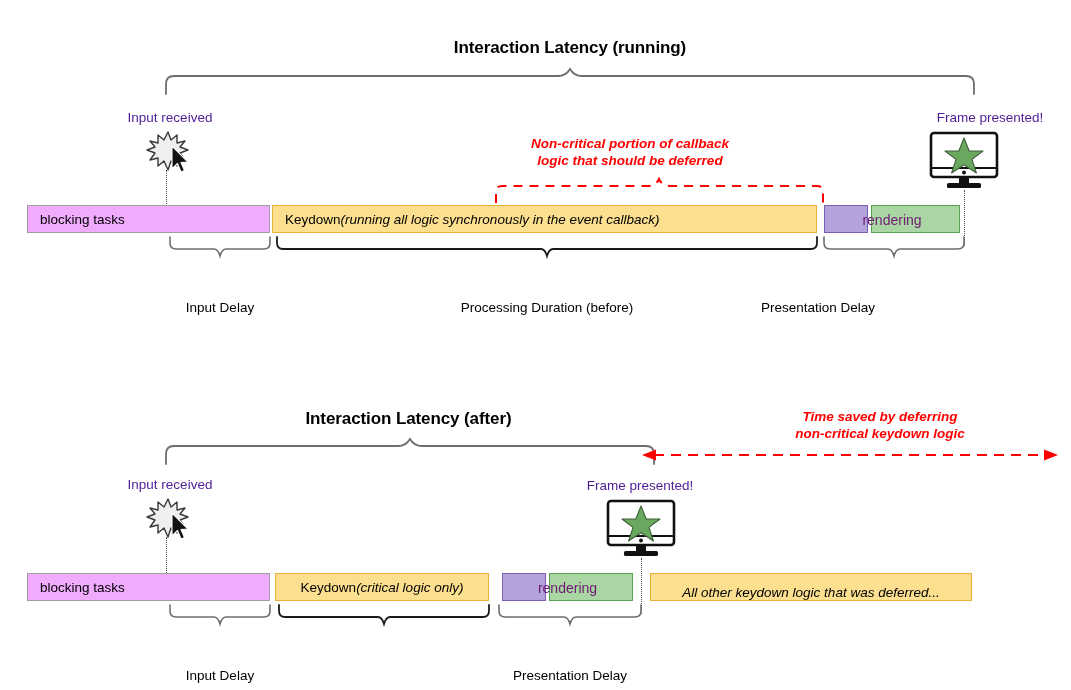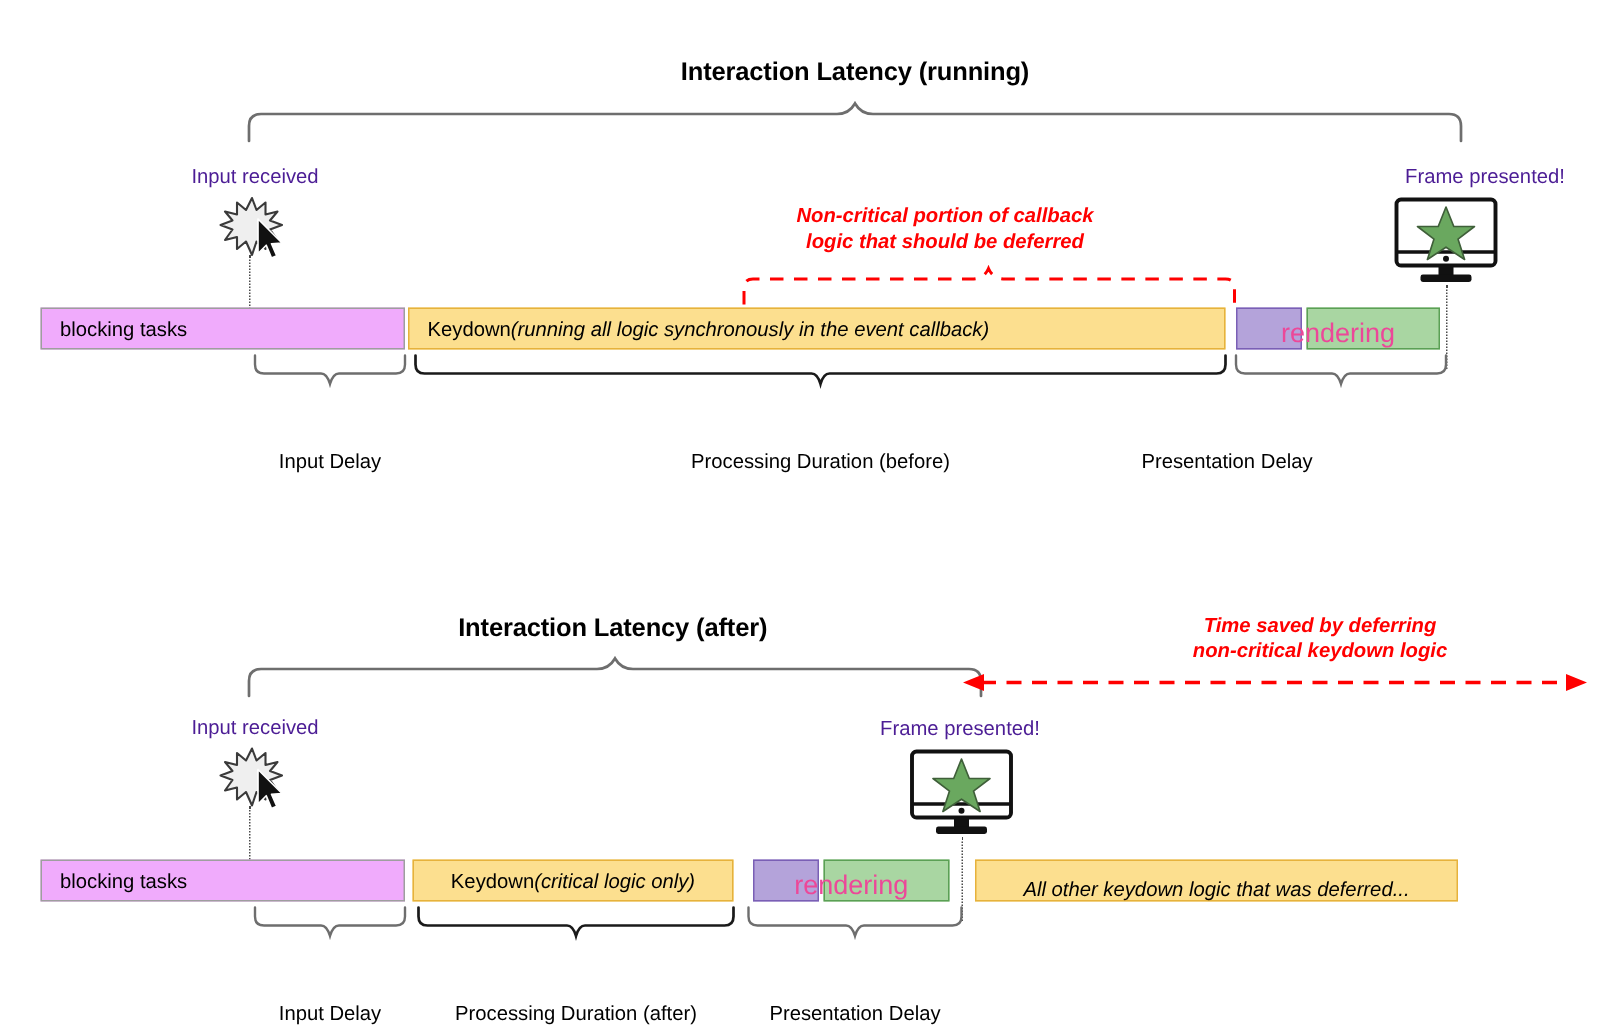--- a/index.html
+++ b/index.html
@@ -89,22 +89,22 @@
   }
   .bar-green {
     background: #a9d6a2;
     border-color: #5ba055;
   }
   .bar-italic { font-style: italic; }
   .bar-text-normal { font-style: normal; }
 
   
   .rendering-text {
-    font-size: 18px;
-    color: #ec4899;
+    font-size: 14px;
+    color: #701a75;
     text-align: center;
     white-space: nowrap;
     pointer-events: none;
   }
 
   
   .guide {
     border-left: 1.6px dotted #4a4a4a;
     width: 0;
   }
@@ -278,21 +278,20 @@
       <path d="M2,1 L2,7 Q2,13 8,13 L46,13 Q50,13 52,20 Q54,13 58,13 L96,13 Q102,13 102,7 L102,1" fill="none" stroke="#6e6e6e" stroke-width="1.6" stroke-linecap="round"></path>
     </svg>
   </div>
   <div class="abs phase-label" style="left:150px; top:630px; width:140px;">Input Delay</div>
 
   <div class="abs" style="left:277px; top:604px; width:214px; height:24px;">
     <svg width="214" height="24" viewBox="0 0 214 24">
       <path d="M2,1 L2,7 Q2,13 8,13 L101,13 Q105,13 107,20 Q109,13 113,13 L206,13 Q212,13 212,7 L212,1" fill="none" stroke="#1a1a1a" stroke-width="1.8" stroke-linecap="round"></path>
     </svg>
   </div>
-  <div class="abs phase-label" style="left:274px; top:630px; width:220px;">Processing Duration (after)</div>
 
   <div class="abs" style="left:497px; top:604px; width:146px; height:24px;">
     <svg width="146" height="24" viewBox="0 0 146 24">
       <path d="M2,1 L2,7 Q2,13 8,13 L67,13 Q71,13 73,20 Q75,13 79,13 L138,13 Q144,13 144,7 L144,1" fill="none" stroke="#6e6e6e" stroke-width="1.6" stroke-linecap="round"></path>
     </svg>
   </div>
   <div class="abs phase-label" style="left:490px; top:630px; width:160px;">Presentation Delay</div>
 
 </div>
 

